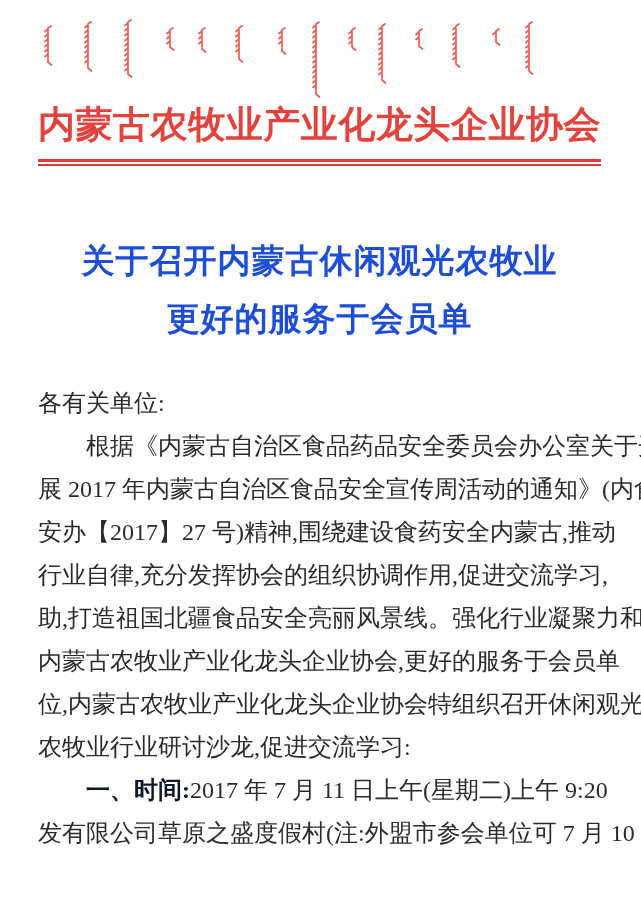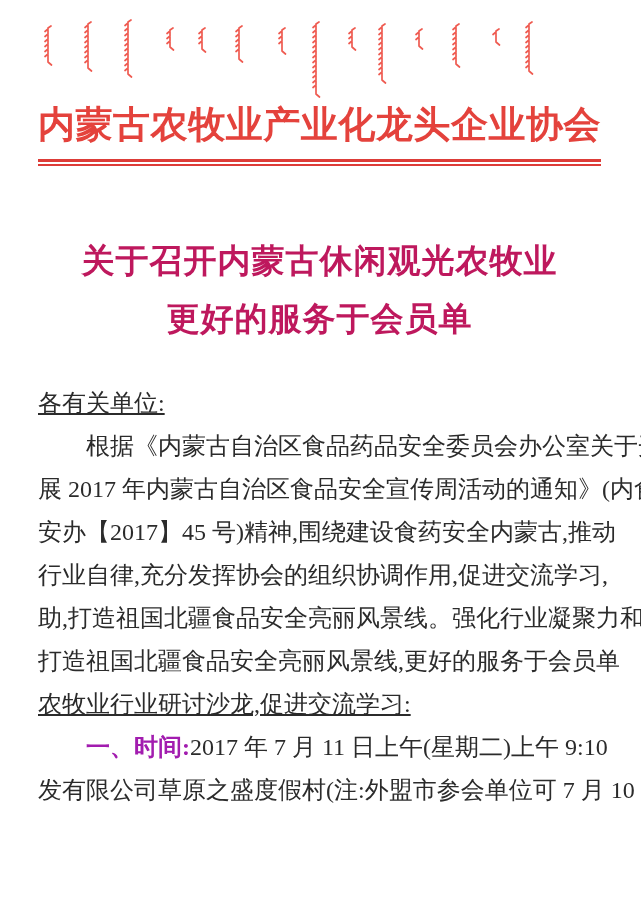--- a/index.html
+++ b/index.html
@@ -43,41 +43,41 @@
     border-bottom: 2px solid #dd3c38;
   }
 
   
   .notice-title {
     margin-top: 66px;
     text-align: center;
     font-size: 33px;
     font-weight: bold;
     line-height: 58px;
-    color: #be185d;
+    color: #1d4ed8;
     letter-spacing: 1px;
   }
   .notice-title .tline { display: block; }
 
   
   .doc-body {
     margin-top: 34px;
     font-size: 24px;
     line-height: 43px;
     color: #2b2b2b;
   }
   .line {
     text-align: justify;
     text-align-last: justify;
     text-justify: inter-character;
     white-space: nowrap;
   }
-  .line.nj { text-align: left; text-align-last: left; text-decoration: underline; }
+  .line.nj { text-align: left; text-align-last: left; }
   .line.ind { text-indent: 48px; }
-  .line b { font-weight: bold; color: #a21caf; }
+  .line b { font-weight: bold; color: #0f172a; }
 </style>
 </head>
 <body>
 
 <div class="page">
   <div class="inner">
     <header class="letterhead">
       <svg id="mongolian-svg" viewBox="0 0 563 82">
           <path d="M10,10 L10,44 M10,11 l-3,2.5 M10,16 l-3,2.5 M10,21 l-3,2.5 M10,26 l-3,2.5 M10,31 l-3,2.5 M10,36 l-3,2.5 M10,10 l3,-2 M10,44 l3.5,3"></path>
           <path d="M50,6 L50,50 M50,7 l-3,2.5 M50,12 l-3,2.5 M50,17 l-3,2.5 M50,22 l-3,2.5 M50,27 l-3,2.5 M50,32 l-3,2.5 M50,37 l-3,2.5 M50,42 l-3,2.5 M50,6 l3,-2 M50,50 l3.5,3"></path>
@@ -100,22 +100,23 @@
 
     <h1 class="notice-title">
       <span class="tline">关于召开内蒙古休闲观光农牧业</span>
       <span class="tline">更好的服务于会员单</span>
     </h1>
 
     <main class="doc-body" id="doc-body">
         <div class="line nj">各有关单位:</div>
         <div class="line ind">根据《内蒙古自治区食品药品安全委员会办公室关于开</div>
         <div class="line">展 2017 年内蒙古自治区食品安全宣传周活动的通知》(内食</div>
-        <div class="line">安办【2017】45 号)精神,围绕建设食药安全内蒙古,推动</div>
+        <div class="line">安办【2017】27 号)精神,围绕建设食药安全内蒙古,推动</div>
         <div class="line">行业自律,充分发挥协会的组织协调作用,促进交流学习,</div>
         <div class="line">助,打造祖国北疆食品安全亮丽风景线。强化行业凝聚力和</div>
-        <div class="line">打造祖国北疆食品安全亮丽风景线,更好的服务于会员单</div>
+        <div class="line">内蒙古农牧业产业化龙头企业协会,更好的服务于会员单</div>
+        <div class="line">位,内蒙古农牧业产业化龙头企业协会特组织召开休闲观光</div>
         <div class="line nj">农牧业行业研讨沙龙,促进交流学习:</div>
-        <div class="line ind"><b>一、时间:</b><span>2017 年 7 月 11 日上午(星期二)上午 9:10</span></div>
+        <div class="line ind"><b>一、时间:</b><span>2017 年 7 月 11 日上午(星期二)上午 9:20</span></div>
         <div class="line">发有限公司草原之盛度假村(注:外盟市参会单位可 7 月 10</div>
       </main>
   </div>
 </div>
 
 </body></html>

